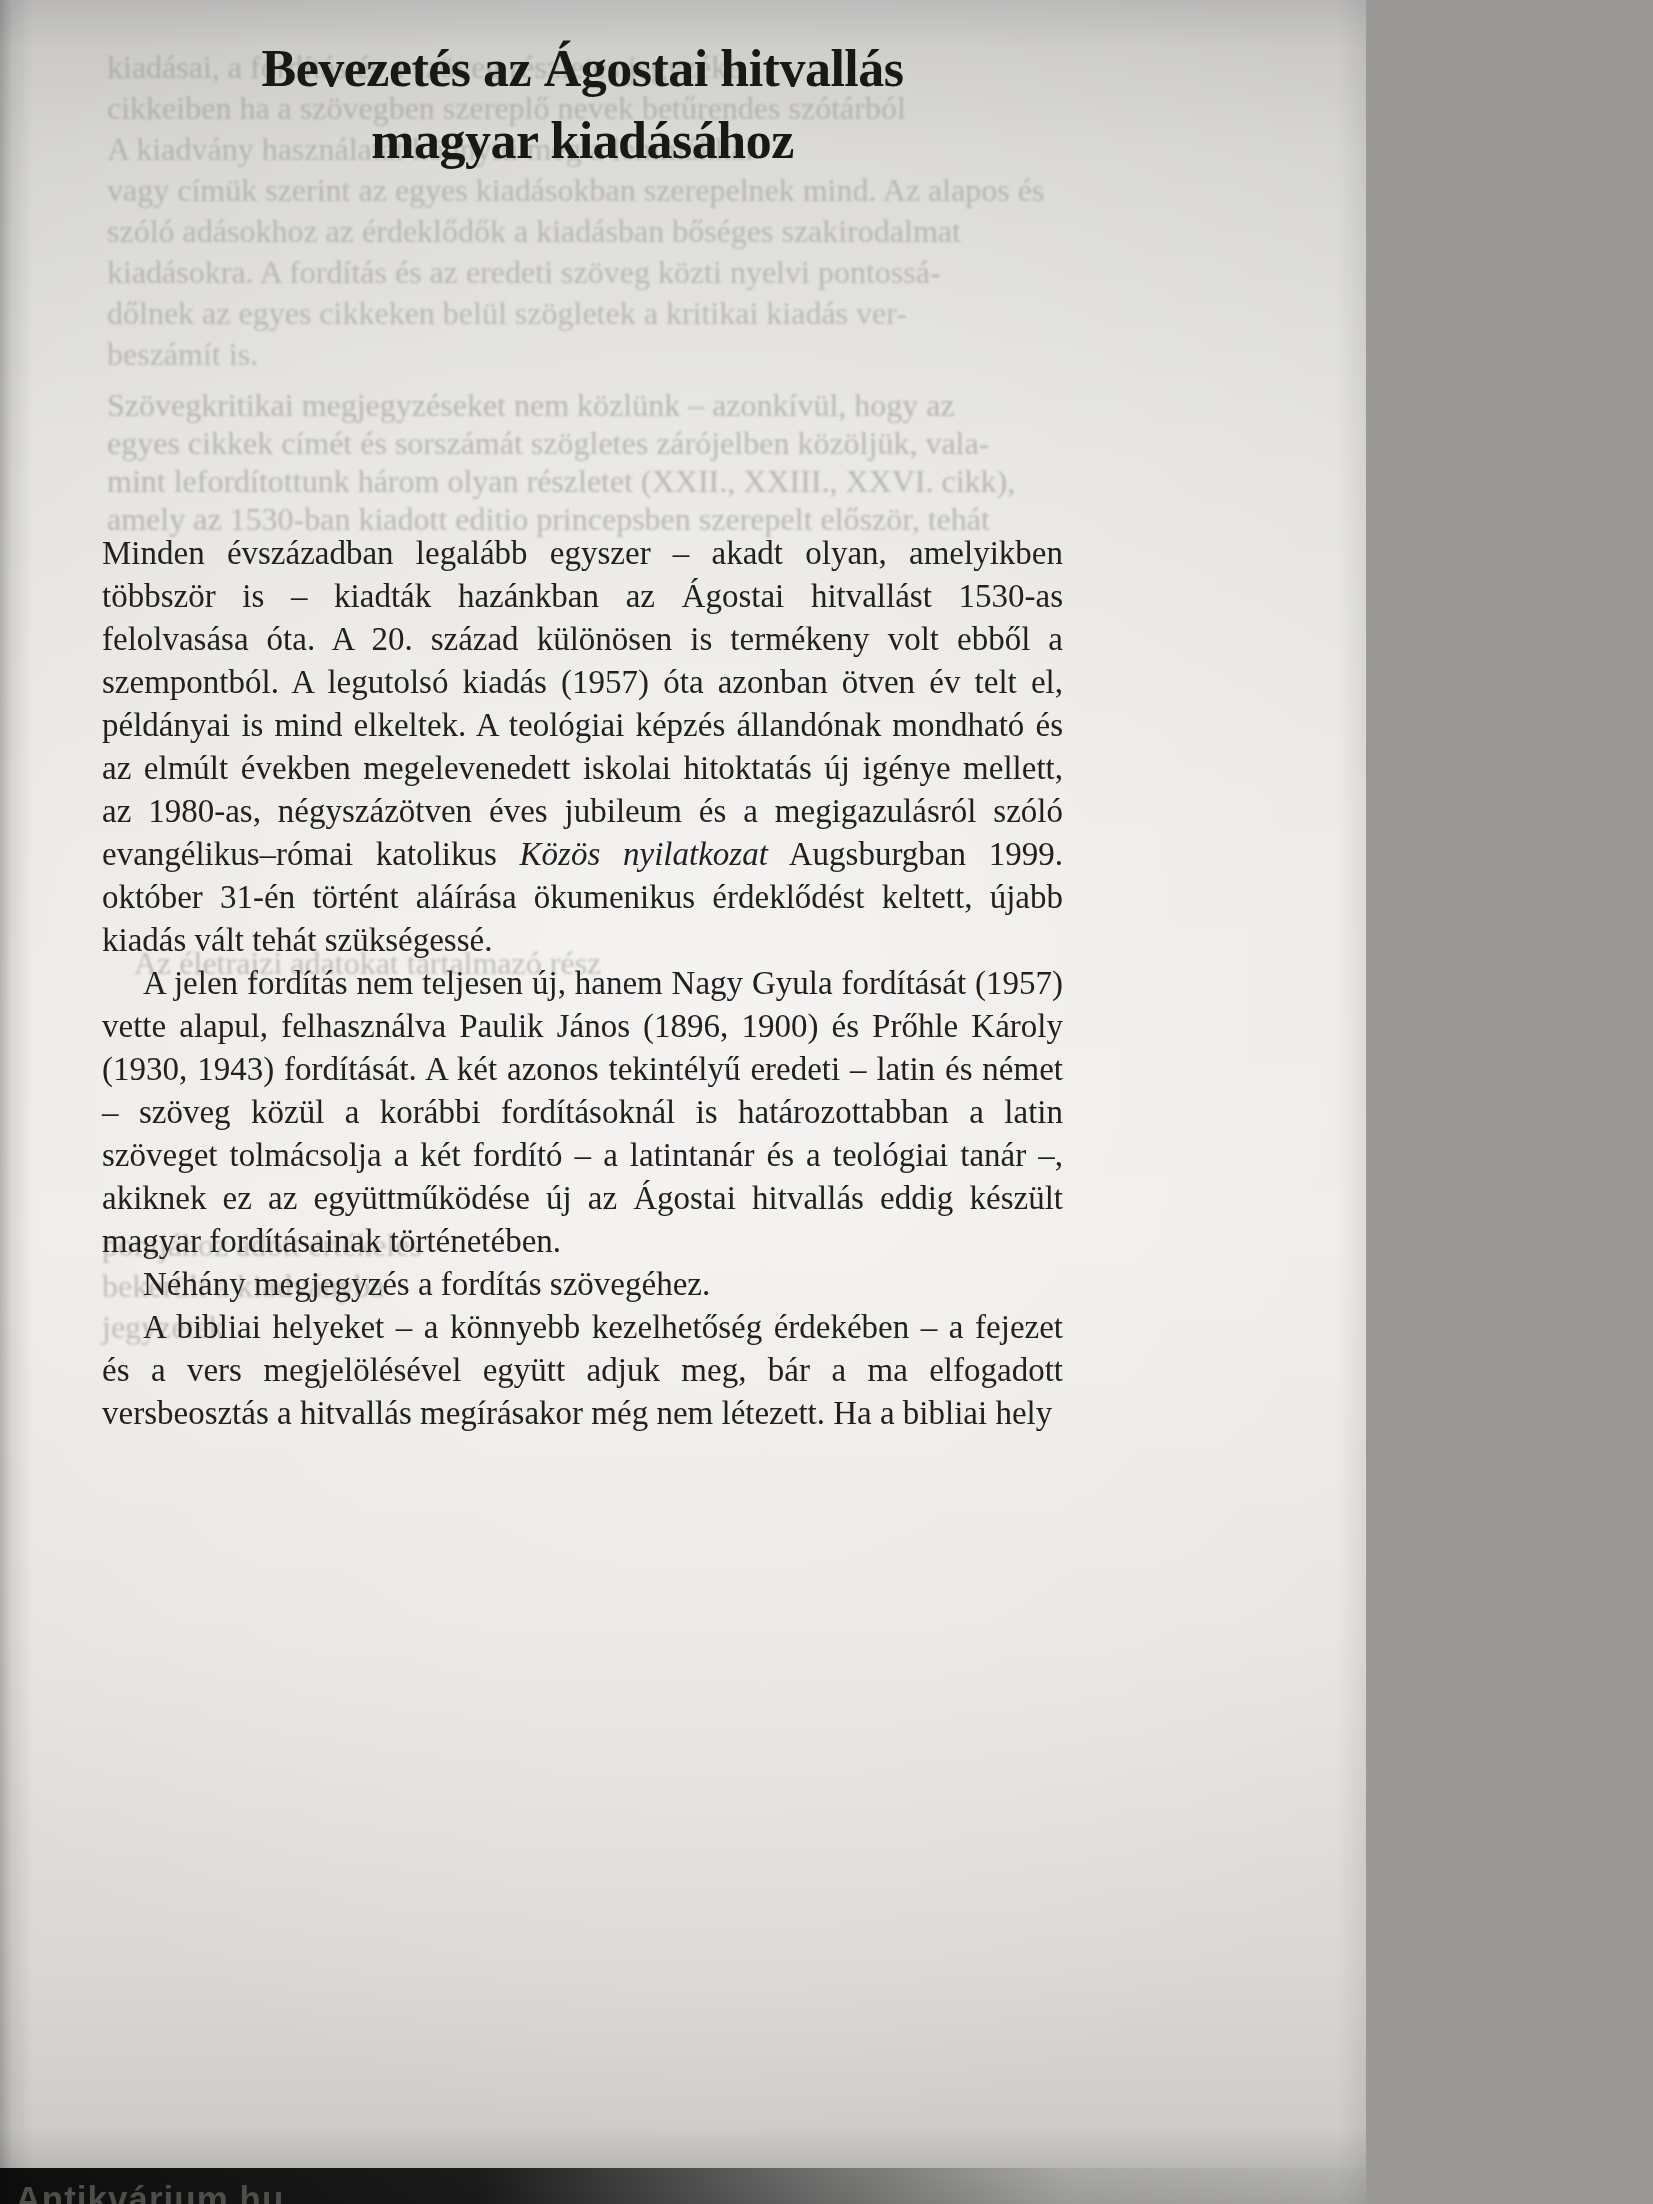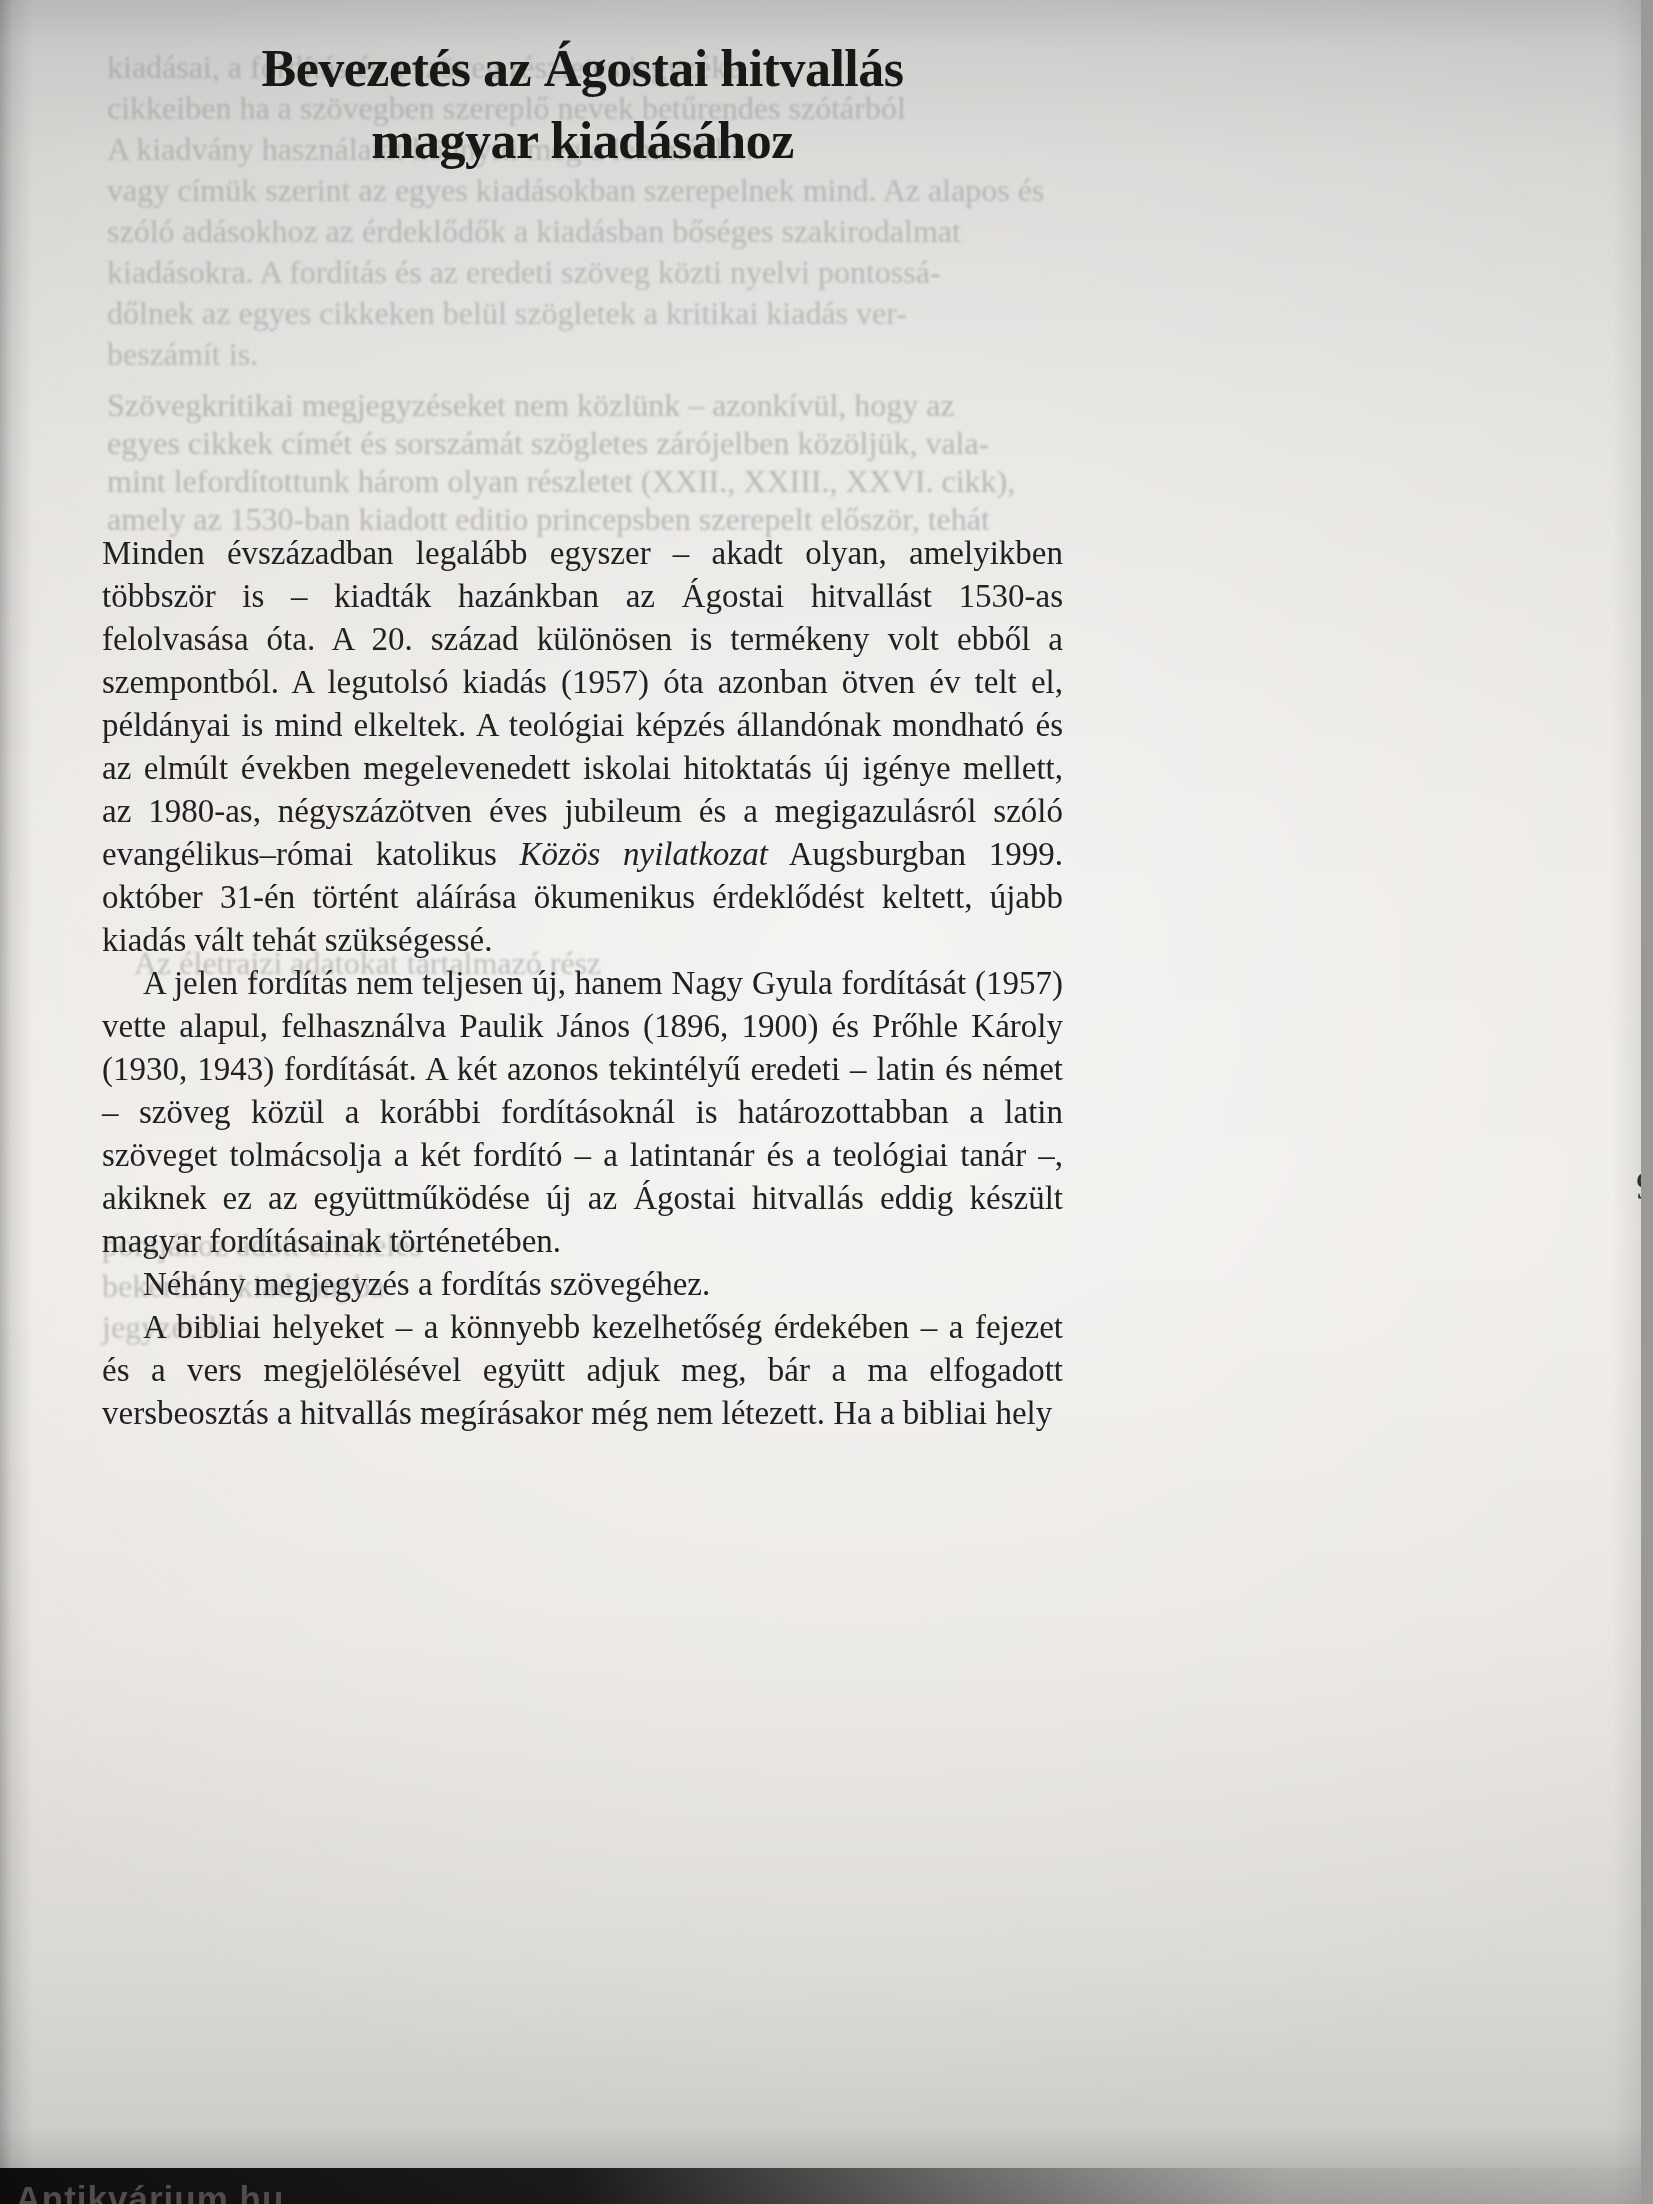--- a/index.html
+++ b/index.html
@@ -1,18 +1,18 @@
 <!DOCTYPE html>
 <html lang="hu"><head>
 <meta charset="utf-8">
 <style>
   html, body { margin: 0; padding: 0; background: #9a9997; }
   .page {
     position: relative;
-    width: 1641px;
+    width: 1366px;
     height: 2205px;
     overflow: hidden;
     font-family: "Liberation Serif", "DejaVu Serif", serif;
     background:
       radial-gradient(120% 85% at 52% 45%, rgba(255,255,255,0.50), rgba(255,255,255,0) 62%),
       linear-gradient(180deg, #c6c5c3 0%, #d6d5d2 7%, #e2e0dc 20%, #eae7e3 38%, #edeae6 56%, #e7e4e0 74%, #dad8d4 89%, #c9c7c4 100%);
   }
   
   .page::before {
     content: "";

